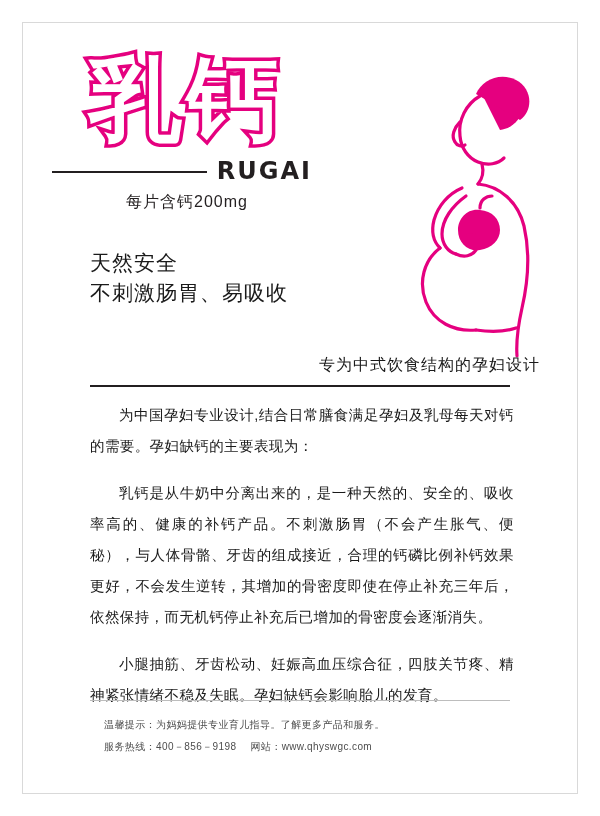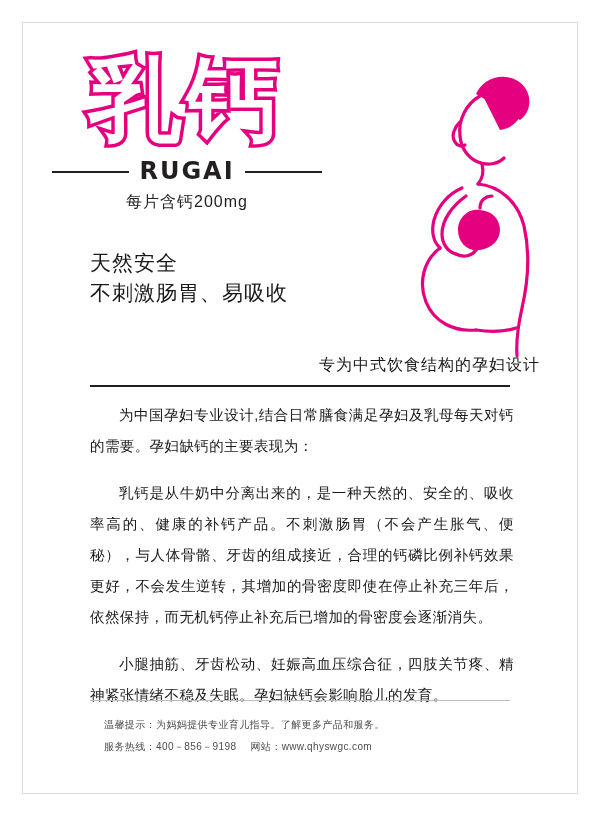--- a/index.html
+++ b/index.html
@@ -53,20 +53,21 @@
        1px -1px 0 #e5007f,
       -1px  1px 0 #e5007f,
        1px  1px 0 #e5007f;
     margin: 0;
     padding: 0;
   }
   .brand-latin-wrap {
     position: relative;
     margin-top: 6px;
     height: 34px;
+    text-align: right;
   }
   .brand-rule {
     position: absolute;
     top: 17px;
     left: 0;
     width: 270px;
     height: 2px;
     background: #231f20;
   }
   .brand-latin {

